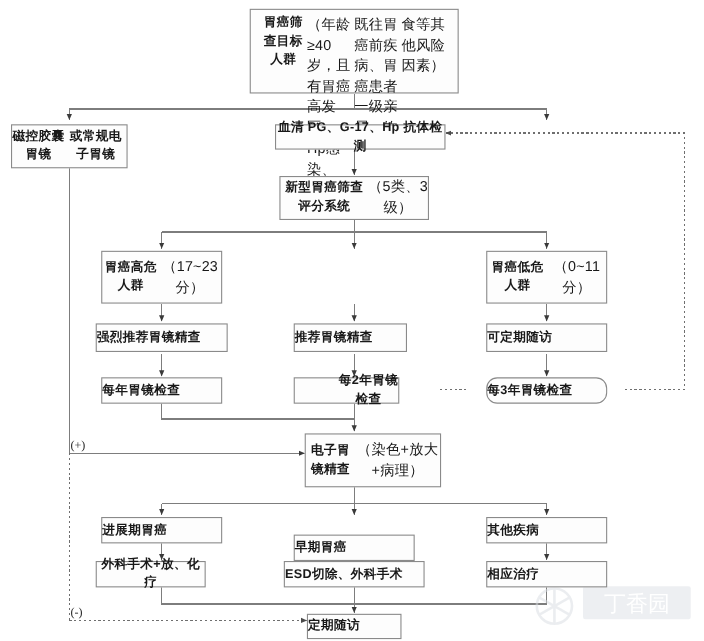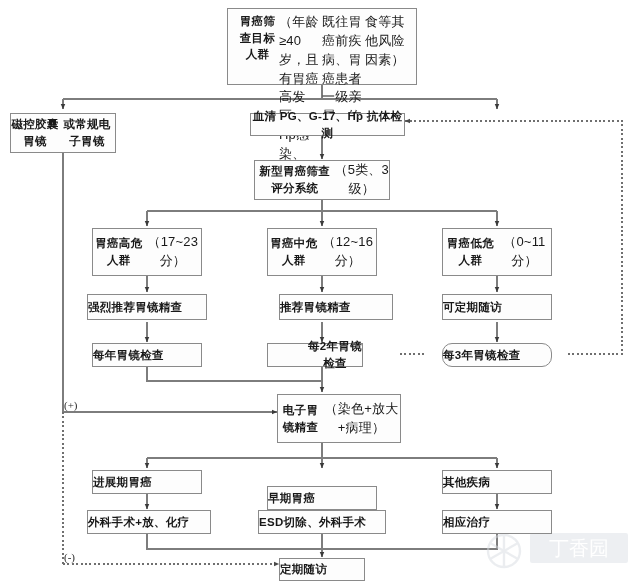--- a/index.html
+++ b/index.html
@@ -156,35 +156,31 @@
   <div class="node" style="left:254px; top:160px; width:136px; height:40px;">
     <div class="ln-bold">新型胃癌筛查评分系统</div>
     <div class="ln">（5类、3级）</div>
   </div>
 
   <div class="node" style="left:92px; top:228px; width:110px; height:48px;">
     <div class="ln-bold">胃癌高危人群</div>
     <div class="ln">（17~23分）</div>
   </div>
 
-  <div class="node" style="left:267px; top:228px; width:110px; height:48px;">
-    <div class="ln-bold">胃癌中危人群</div>
-    <div class="ln">（12~16分）</div>
-  </div>
 
   <div class="node" style="left:442px; top:228px; width:110px; height:48px;">
     <div class="ln-bold">胃癌低危人群</div>
     <div class="ln">（0~11分）</div>
   </div>
 
   <div class="node single" style="left:87px; top:294px; width:120px; height:26px;">
     <div class="ln-bold">强烈推荐胃镜精查</div>
   </div>
 
-  <div class="node single" style="left:279px; top:294px; width:114px; height:26px;">
+  <div class="node single" style="left:267px; top:294px; width:103px; height:26px;">
     <div class="ln-bold">推荐胃镜精查</div>
   </div>
 
   <div class="node single" style="left:442px; top:294px; width:110px; height:26px;">
     <div class="ln-bold">可定期随访</div>
   </div>
 
   <div class="node single" style="left:92px; top:343px; width:110px; height:24px;">
     <div class="ln-bold">每年胃镜检查</div>
   </div>
@@ -207,21 +203,21 @@
   </div>
 
   <div class="node single" style="left:267px; top:470px; width:110px; height:24px;margin-top:16px;">
     <div class="ln-bold">早期胃癌</div>
   </div>
 
   <div class="node single" style="left:442px; top:470px; width:110px; height:24px;">
     <div class="ln-bold">其他疾病</div>
   </div>
 
-  <div class="node single" style="left:87px; top:510px; width:124px; height:24px;">
+  <div class="node single" style="left:87px; top:510px; width:100px; height:24px;">
     <div class="ln-bold">外科手术+放、化疗</div>
   </div>
 
   <div class="node single" style="left:258px; top:510px; width:128px; height:24px;">
     <div class="ln-bold">ESD切除、外科手术</div>
   </div>
 
   <div class="node single" style="left:442px; top:510px; width:110px; height:24px;">
     <div class="ln-bold">相应治疗</div>
   </div>

